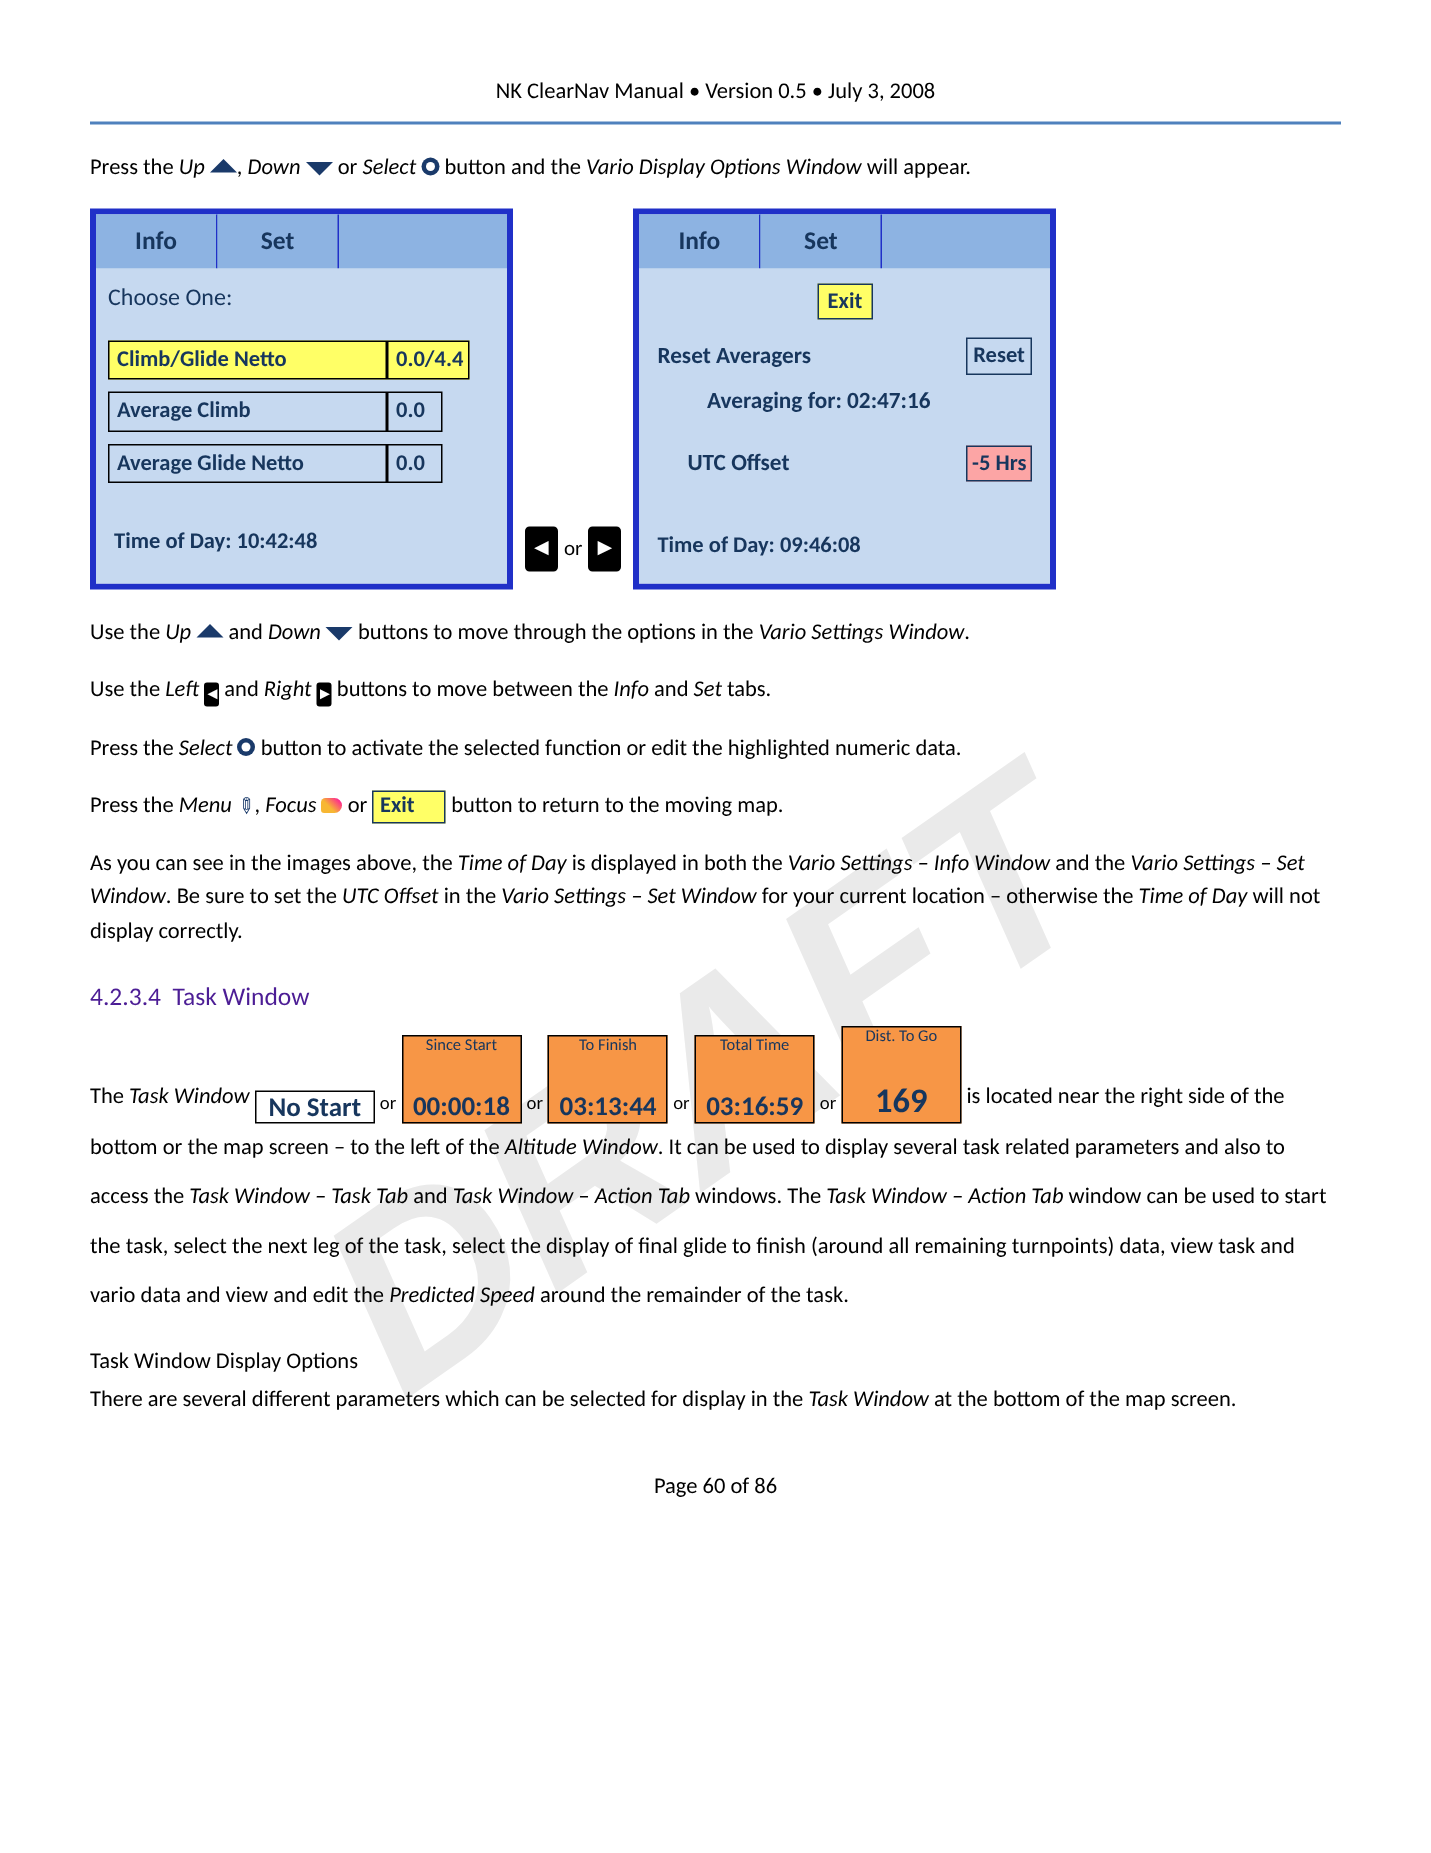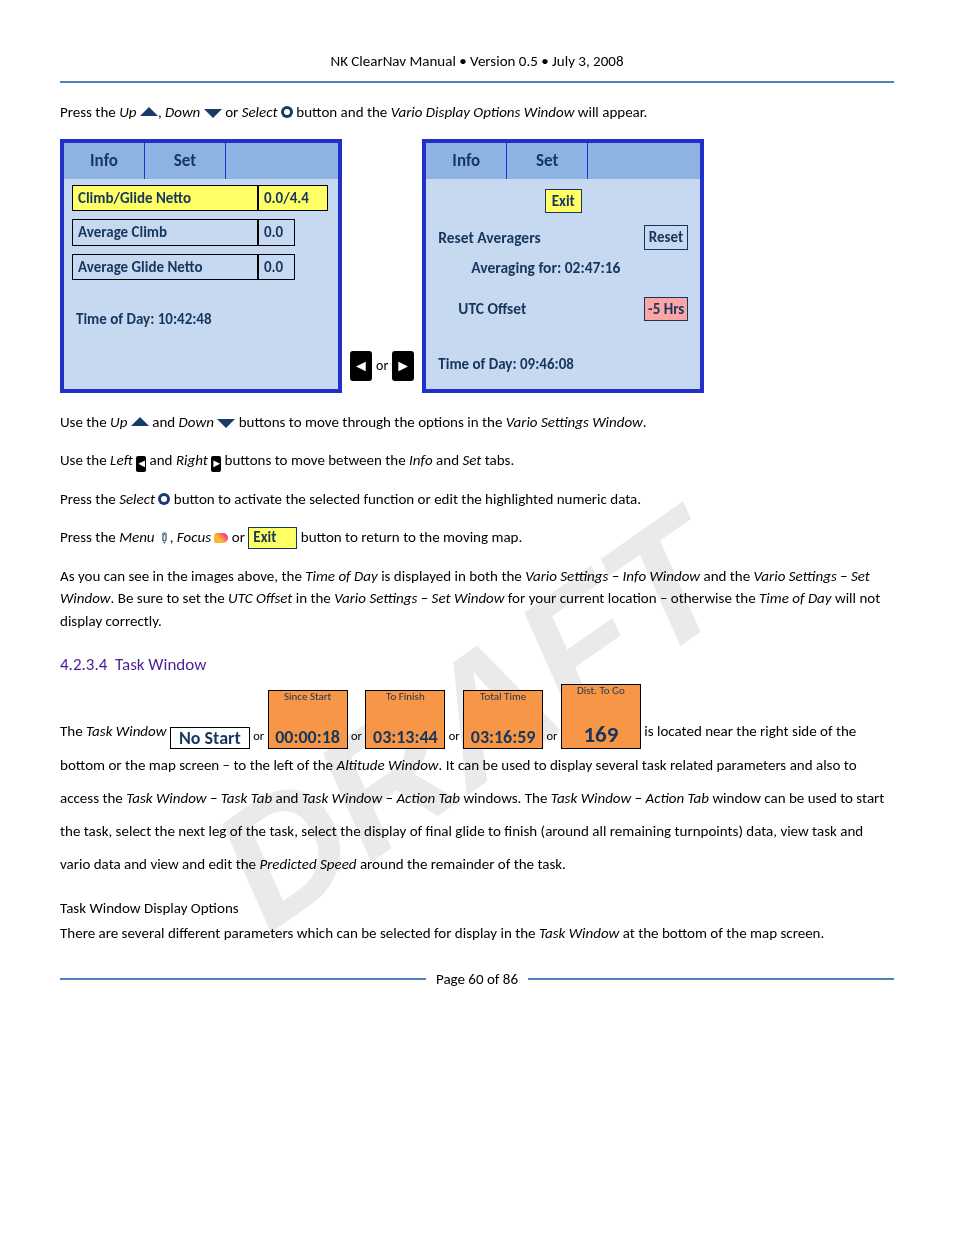--- a/index.html
+++ b/index.html
@@ -21,20 +21,21 @@
   .hr-blue {
     border: none;
     border-top: 2.5px solid #4f81bd;
     margin: 2px 0 18px 0;
   }
   .hr-blue-footer {
     display: flex;
     align-items: center;
     gap: 10px;
     margin-top: 24px;
+    flex-direction: column;
   }
   .hr-blue-footer .line {
     flex: 1;
     border-top: 2.5px solid #4f81bd;
   }
   .para {
     margin: 0 0 16px 0;
     text-align: left;
   }
   .ital { font-style: italic; }
@@ -81,21 +82,21 @@
     background: #c6d9f0;
     display: inline-block;
     vertical-align: top;
     padding: 1px 5px;
     font-weight: bold;
     color: #17365d;
     font-size: 15px;
     box-sizing: border-box;
   }
   .box.lbl { width: 186px; }
-  .box.small { width: 70px; text-align: left;}
+  .box.small { width: 55px; text-align: left;}
   .box.tiny { width: 37px; text-align: left;}
   .row-boxes.sel .box { background: #ffff66; }
   .tod {
     font-weight: bold;
     color: #17365d;
     font-size: 15px;
     margin-top: 28px;
     padding-left: 4px;
   }
   .exit-btn {
@@ -251,20 +252,21 @@
 
 <div class="screens-row">
 
   <div class="screen">
     <div class="tabs">
       <div class="tab">Info</div>
       <div class="tab">Set</div>
       <div class="tab wide"></div>
     </div>
     <div class="screen-body">
+      <div class="choose">Choose One:</div>
       <div class="row-boxes sel">
         <span class="box lbl">Climb/Glide Netto</span><span class="box small">0.0/4.4</span>
       </div>
       <div class="row-boxes">
         <span class="box lbl">Average Climb</span><span class="box tiny">0.0</span>
       </div>
       <div class="row-boxes">
         <span class="box lbl">Average Glide Netto</span><span class="box tiny">0.0</span>
       </div>
       <div class="tod">Time of Day: 10:42:48</div>

